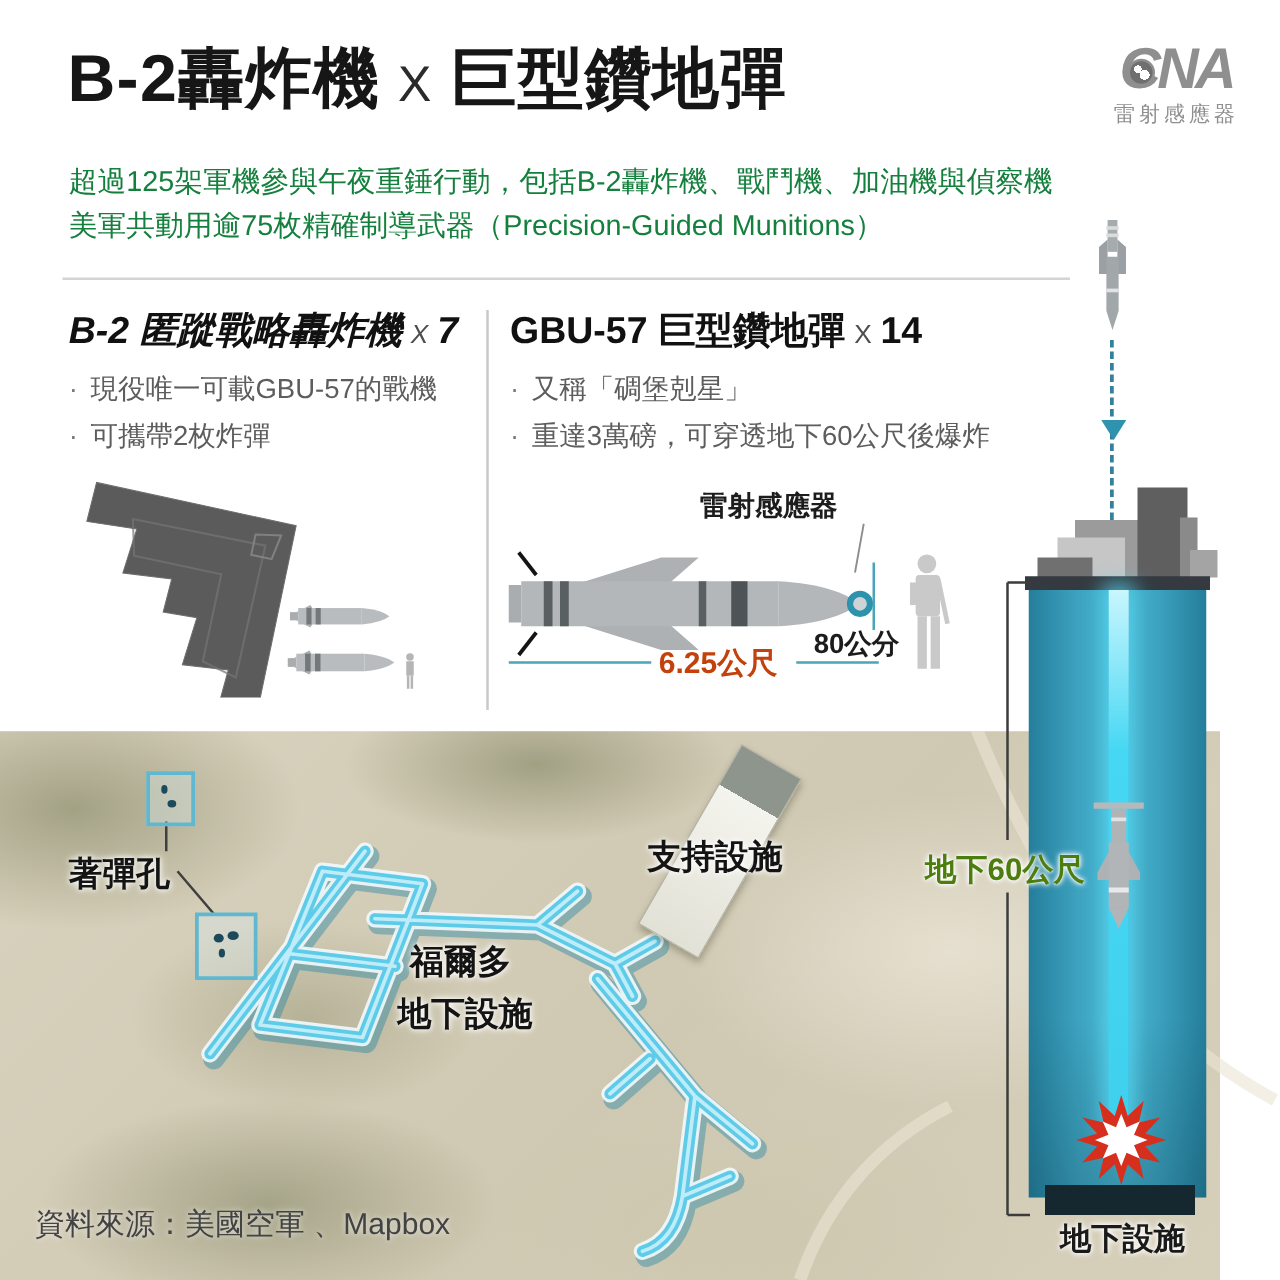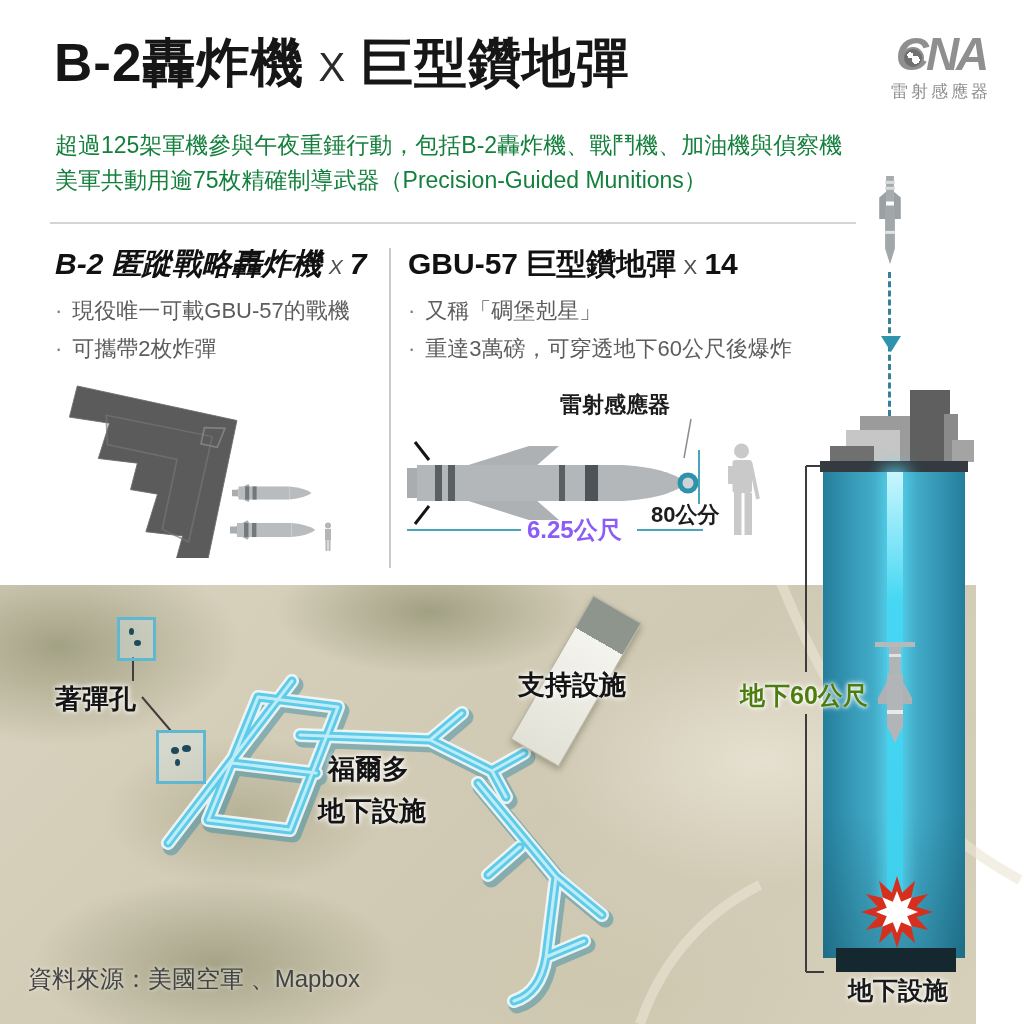--- a/index.html
+++ b/index.html
@@ -28,21 +28,21 @@
   .vline{left:389px;top:248px;width:2px;height:320px;background:#c9c9c9;}
   .bullets{font-size:22px;color:#5d5d5d;line-height:38px;font-weight:500;}
   .bullets .dot{margin-right:10px;color:#7a7a7a;}
   .lb{left:55px;top:292px;}
   .rb{left:408px;top:292px;}
 
   
   .gbu{left:405px;top:386px;width:380px;height:170px;}
   .gbu .lbl{position:absolute;font-size:22px;color:#1c1c1c;font-weight:600;white-space:nowrap;}
   .m-line{position:absolute;height:2px;background:#4aa5ba;top:143px;}
-  .m-label{position:absolute;top:128px;font-size:24px;font-weight:600;color:#8b5cf6;}
+  .m-label{position:absolute;top:128px;font-size:24px;font-weight:600;color:#c2410c;}
   .v-tick{position:absolute;left:293px;top:64px;width:2px;height:54px;background:#4aa5ba;}
 
   
   .dash-line{left:888px;top:272px;height:190px;width:0;border-left:3px dashed #35809a;}
   .dash-arrow{left:881px;top:336px;width:0;height:0;border-left:10px solid transparent;
               border-right:10px solid transparent;border-top:16px solid #2f93ad;}
   .bcluster{left:826px;top:388px;width:150px;height:74px;}
   .bcluster div{position:absolute;}
   .shaft-cap{left:820px;top:461px;width:148px;height:11px;background:#343a40;z-index:4;}
   .shaft{left:823px;top:472px;width:142px;height:486px;z-index:3;

